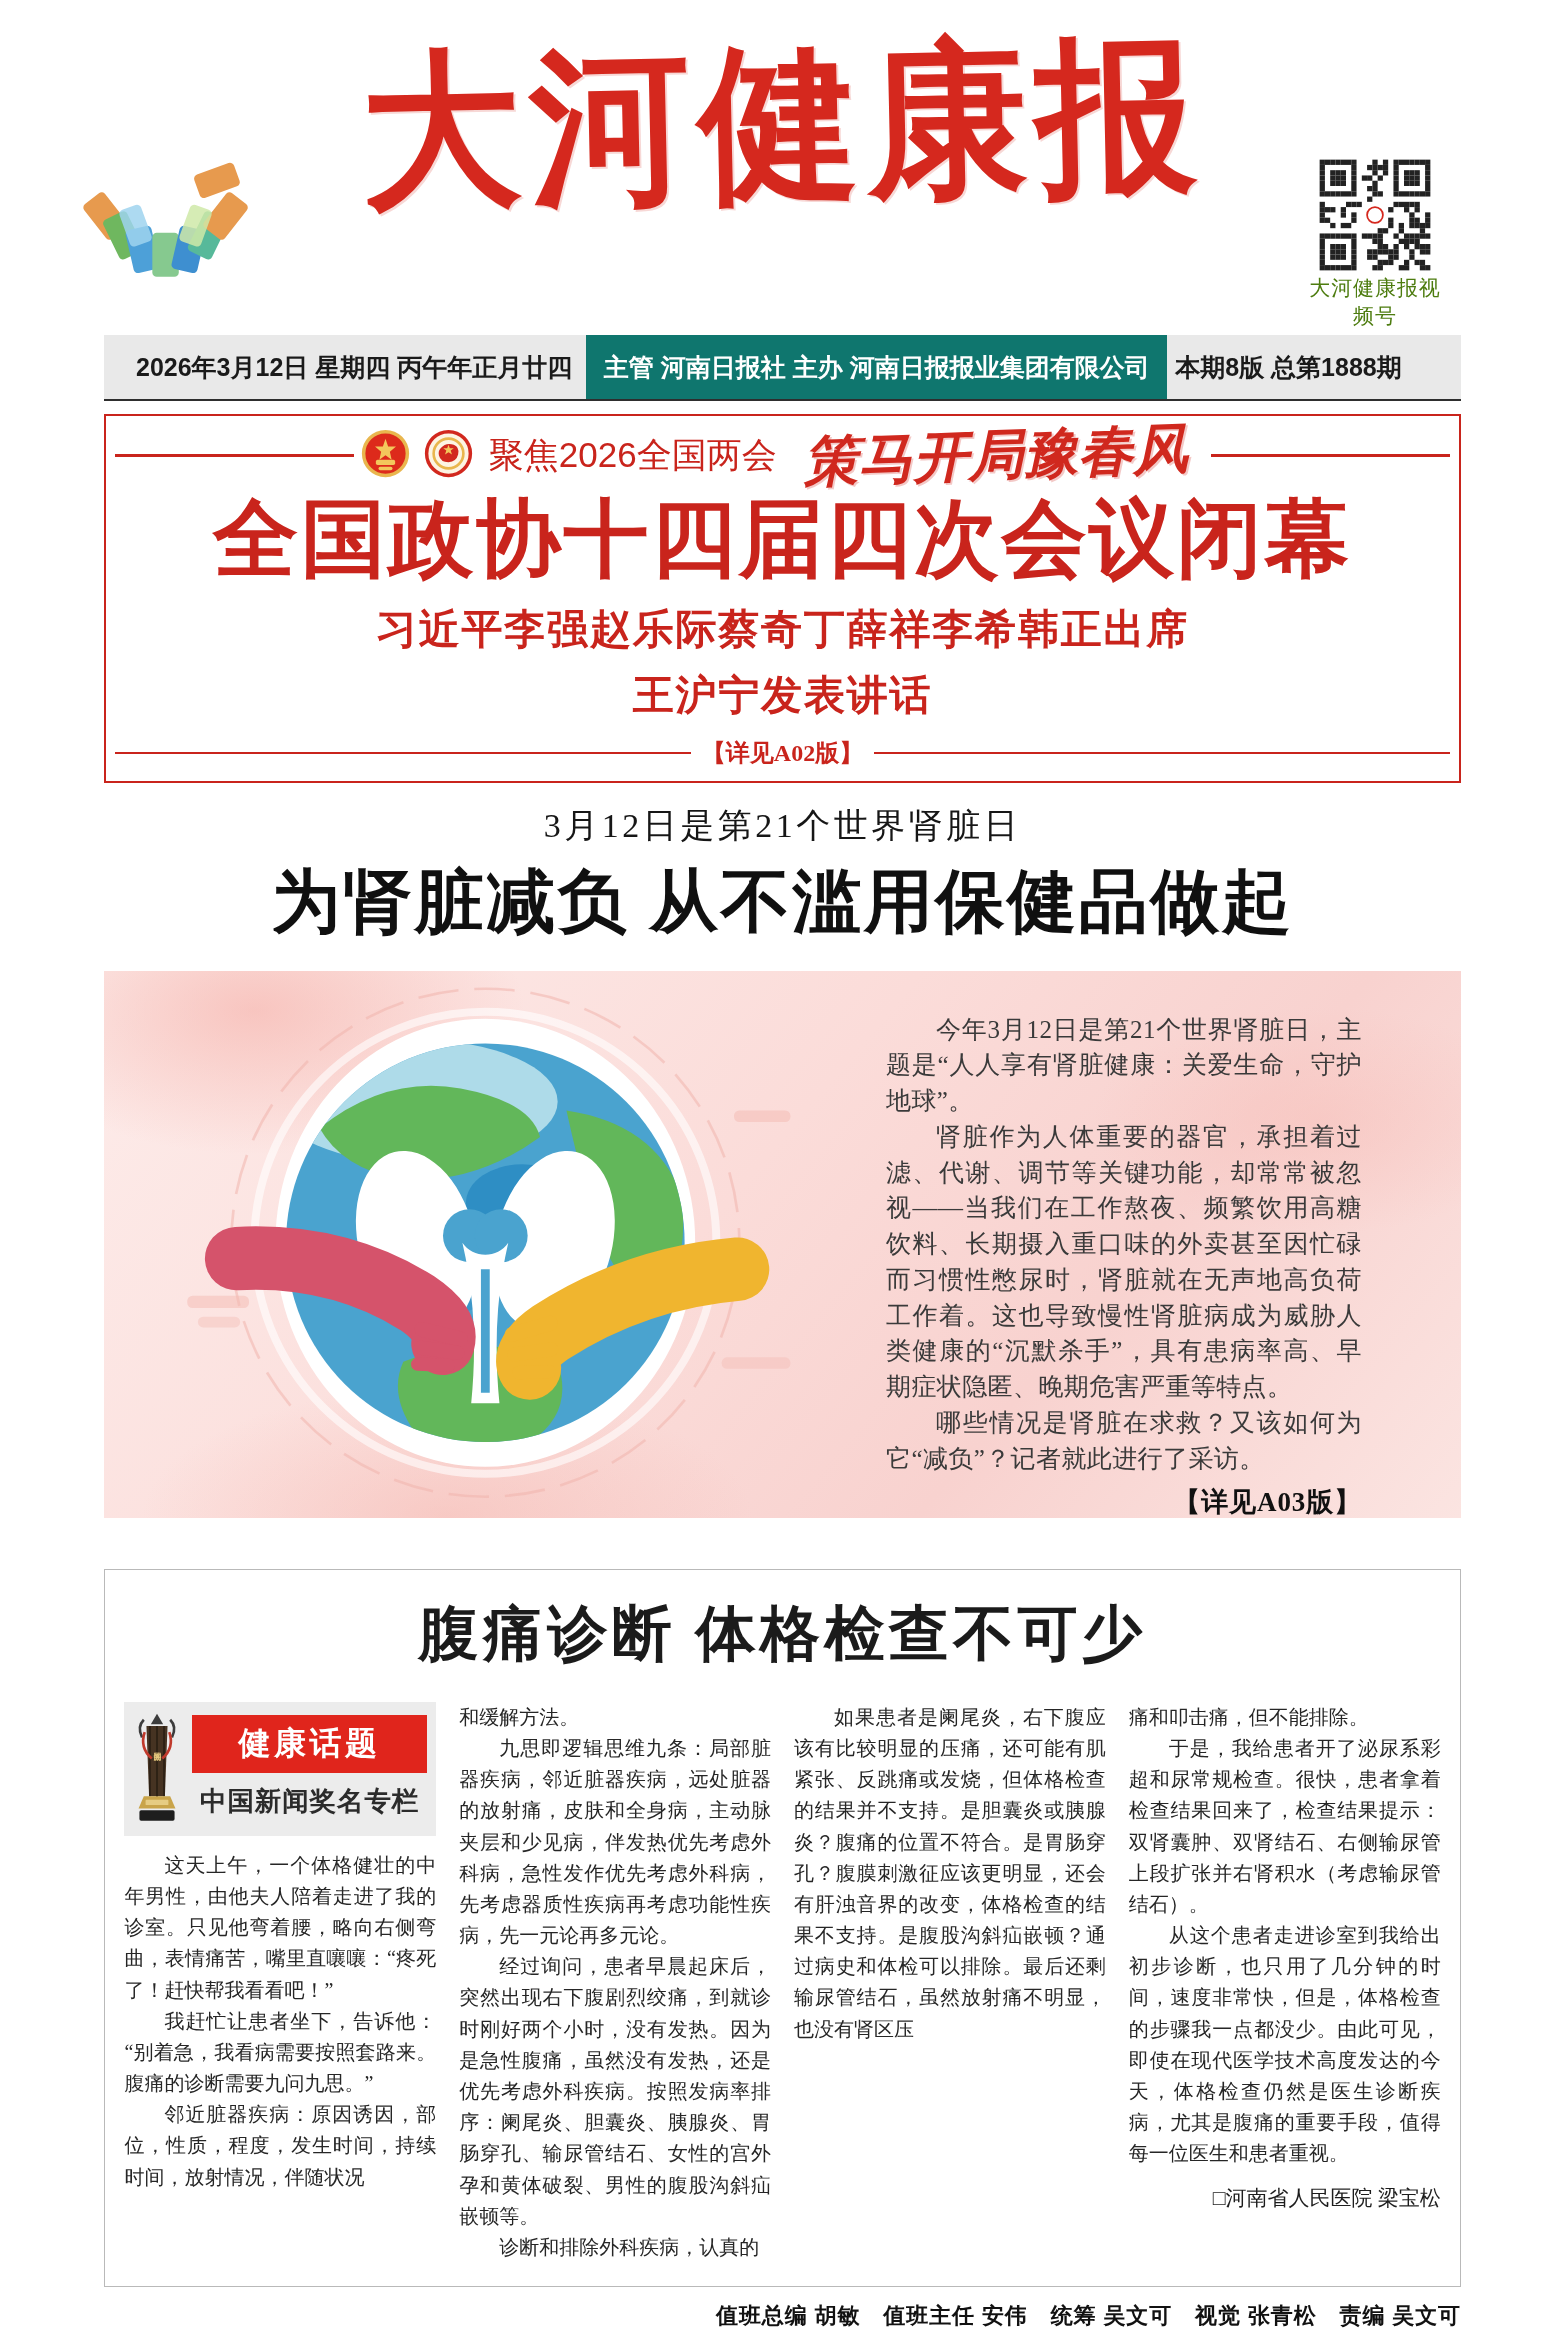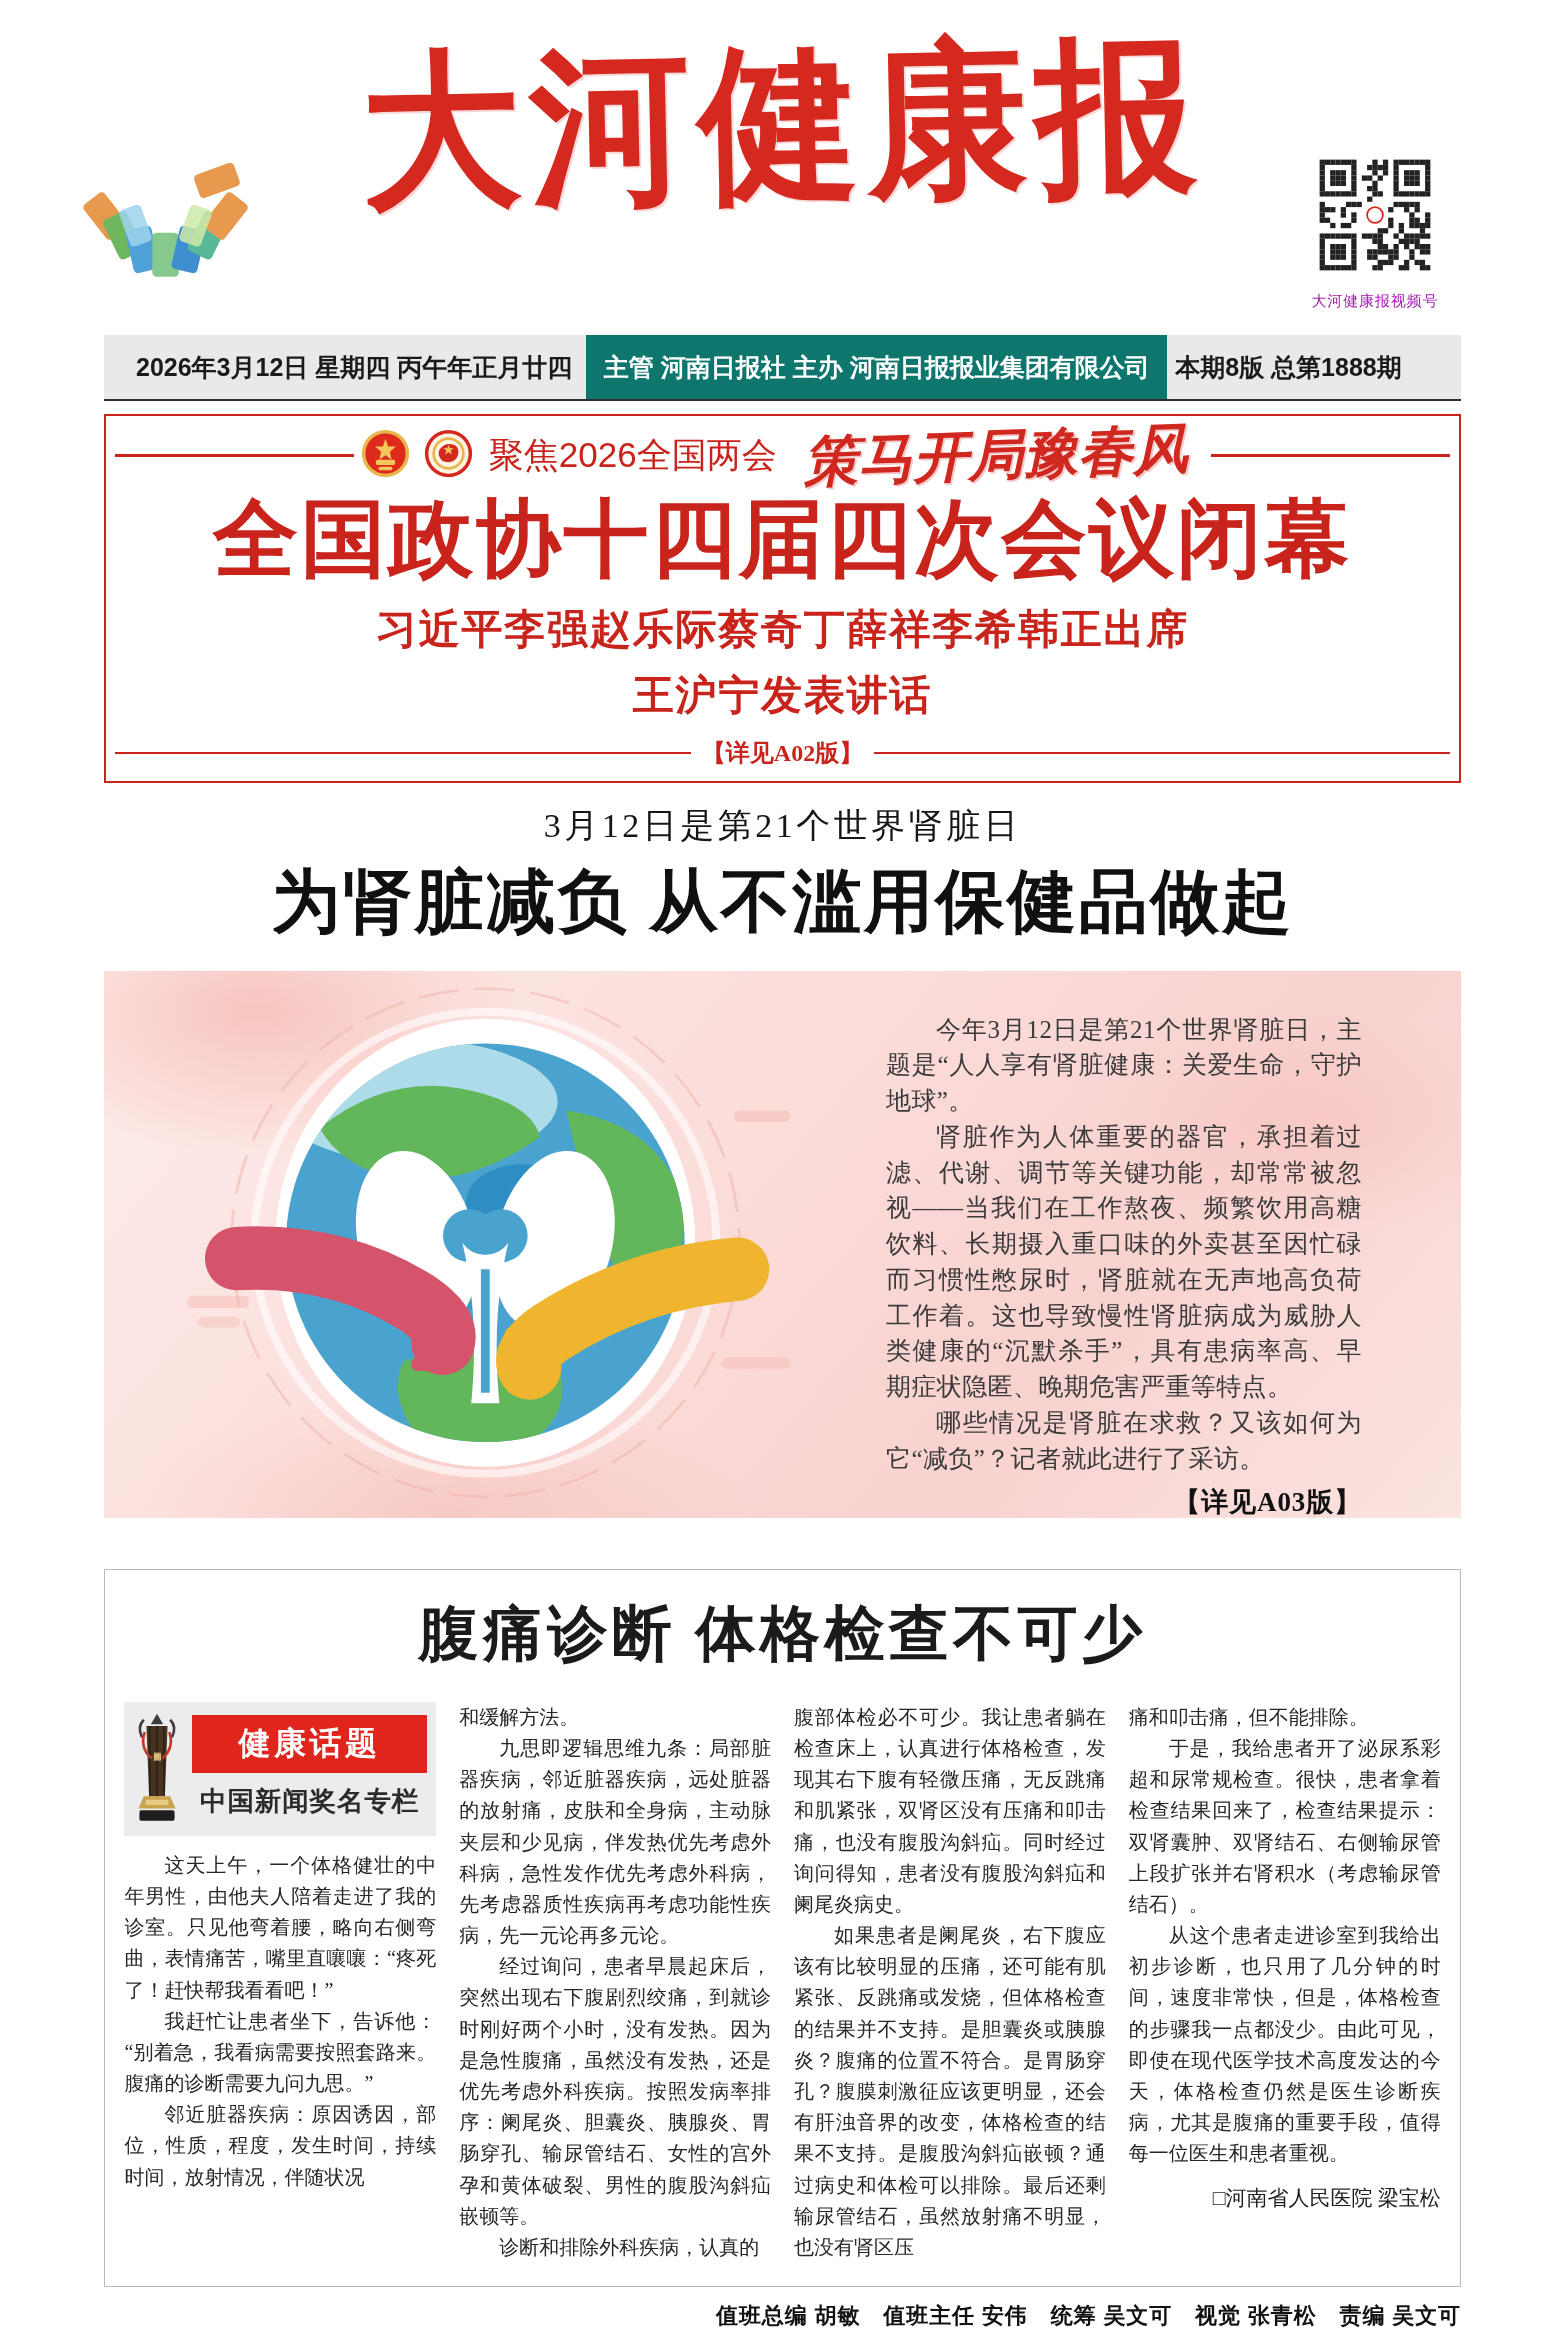--- a/index.html
+++ b/index.html
@@ -23,21 +23,21 @@
     letter-spacing:8.8px;white-space:nowrap;line-height:1.1;
     text-shadow:1.8px 1.8px 0 rgba(213,40,30,.18);
   }
   .tagline{
     position:absolute;top:298px;left:0;width:100%;text-align:center;
     font-family:"Liberation Sans","DejaVu Sans",sans-serif;
     font-size:24px;font-weight:bold;letter-spacing:19.4px;color:#151515;white-space:nowrap;
   }
   .qr-wrap{position:absolute;right:115px;top:157px;width:150px;text-align:center;}
   .qr-wrap svg{display:block;margin:0 auto;background:#fff;}
-  .qr-caption{margin-top:19px;font-size:15px;letter-spacing:0.9px;color:#a21caf;font-family:"Liberation Sans",sans-serif;}
+  .qr-caption{margin-top:1px;font-size:21px;letter-spacing:0.9px;color:#4d7c0f;font-family:"Liberation Sans",sans-serif;}
   
   .dateline{
     margin:0 104px;height:66px;background:var(--bar-gray,#e9e9e9);
     display:flex;align-items:stretch;border-bottom:2.6px solid #2e2e2e;
     font-family:"Liberation Sans","DejaVu Sans",sans-serif;font-weight:bold;font-size:25px;color:#1a1a1a;
   }
   .dateline .date{display:flex;align-items:center;padding-left:32px;white-space:nowrap;}
   .dateline .pub{display:flex;align-items:center;background:#0f766e;color:#fff;padding:0 17.6px;margin-left:14px;white-space:nowrap;}
   .dateline .issue{display:flex;align-items:center;margin-left:8px;white-space:nowrap;}
   
@@ -492,21 +492,20 @@
         <div>
             <p class="cont">和缓解方法。</p>
             <p>九思即逻辑思维九条：局部脏器疾病，邻近脏器疾病，远处脏器的放射痛，皮肤和全身病，主动脉夹层和少见病，伴发热优先考虑外科病，急性发作优先考虑外科病，先考虑器质性疾病再考虑功能性疾病，先一元论再多元论。</p>
             <p>经过询问，患者早晨起床后，突然出现右下腹剧烈绞痛，到就诊时刚好两个小时，没有发热。因为是急性腹痛，虽然没有发热，还是优先考虑外科疾病。按照发病率排序：阑尾炎、胆囊炎、胰腺炎、胃肠穿孔、输尿管结石、女性的宫外孕和黄体破裂、男性的腹股沟斜疝嵌顿等。</p>
             <p>诊断和排除外科疾病，认真的</p>
           </div>
       </div>
 
       <div class="col">
         <div>
-            <p class="cont">腹部体检必不可少。我让患者躺在检查床上，认真进行体格检查，发现其右下腹有轻微压痛，无反跳痛和肌紧张，双肾区没有压痛和叩击痛，也没有腹股沟斜疝。同时经过询问得知，患者没有腹股沟斜疝和阑尾炎病史。</p>
             <p>如果患者是阑尾炎，右下腹应该有比较明显的压痛，还可能有肌紧张、反跳痛或发烧，但体格检查的结果并不支持。是胆囊炎或胰腺炎？腹痛的位置不符合。是胃肠穿孔？腹膜刺激征应该更明显，还会有肝浊音界的改变，体格检查的结果不支持。是腹股沟斜疝嵌顿？通过病史和体检可以排除。最后还剩输尿管结石，虽然放射痛不明显，也没有肾区压</p>
           </div>
       </div>
 
       <div class="col">
         <div>
             <p class="cont">痛和叩击痛，但不能排除。</p>
             <p>于是，我给患者开了泌尿系彩超和尿常规检查。很快，患者拿着检查结果回来了，检查结果提示：双肾囊肿、双肾结石、右侧输尿管上段扩张并右肾积水（考虑输尿管结石）。</p>
             <p>从这个患者走进诊室到我给出初步诊断，也只用了几分钟的时间，速度非常快，但是，体格检查的步骤我一点都没少。由此可见，即使在现代医学技术高度发达的今天，体格检查仍然是医生诊断疾病，尤其是腹痛的重要手段，值得每一位医生和患者重视。</p>
           </div>

